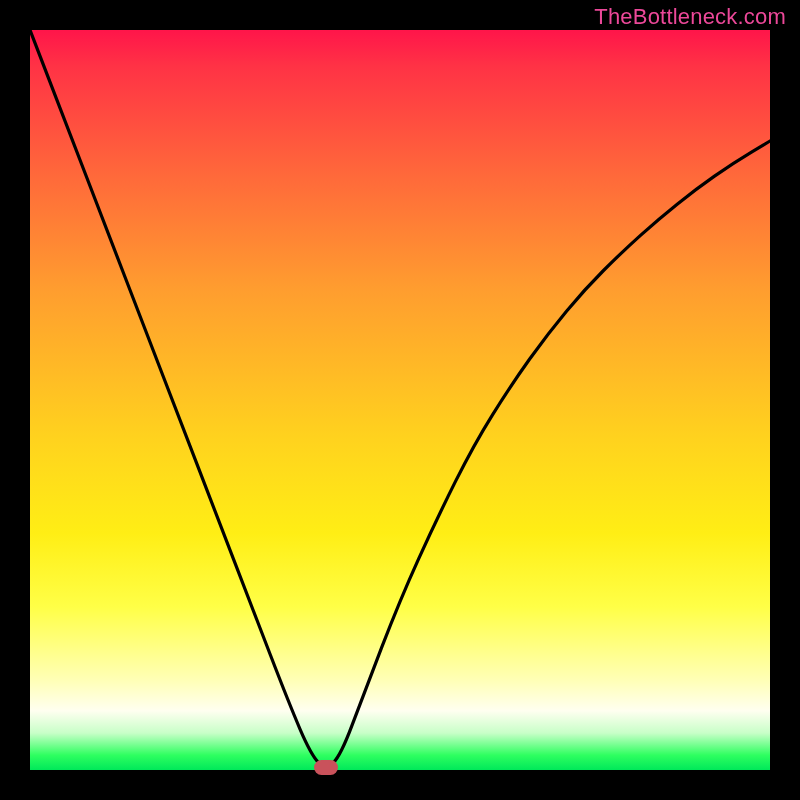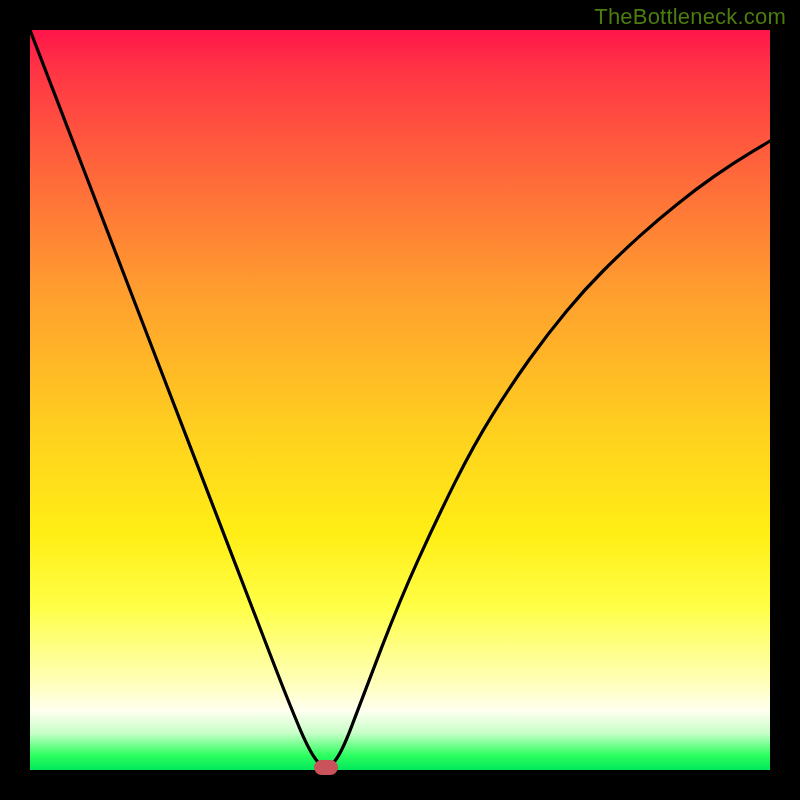--- a/index.html
+++ b/index.html
@@ -37,21 +37,21 @@
       #fffff0 92%,
       #c8ffc8 95%,
       #2eff60 98%,
       #00e85a 100%
     );
   }
   .watermark {
     position: absolute;
     top: 4px;
     right: 14px;
-    color: #4d7c0f;
+    color: #ec4899;
     font-size: 22px;
     font-weight: 500;
     letter-spacing: 0.2px;
   }
   .curve-svg {
     position: absolute;
     left: 30px;
     top: 30px;
     width: 740px;
     height: 740px;

